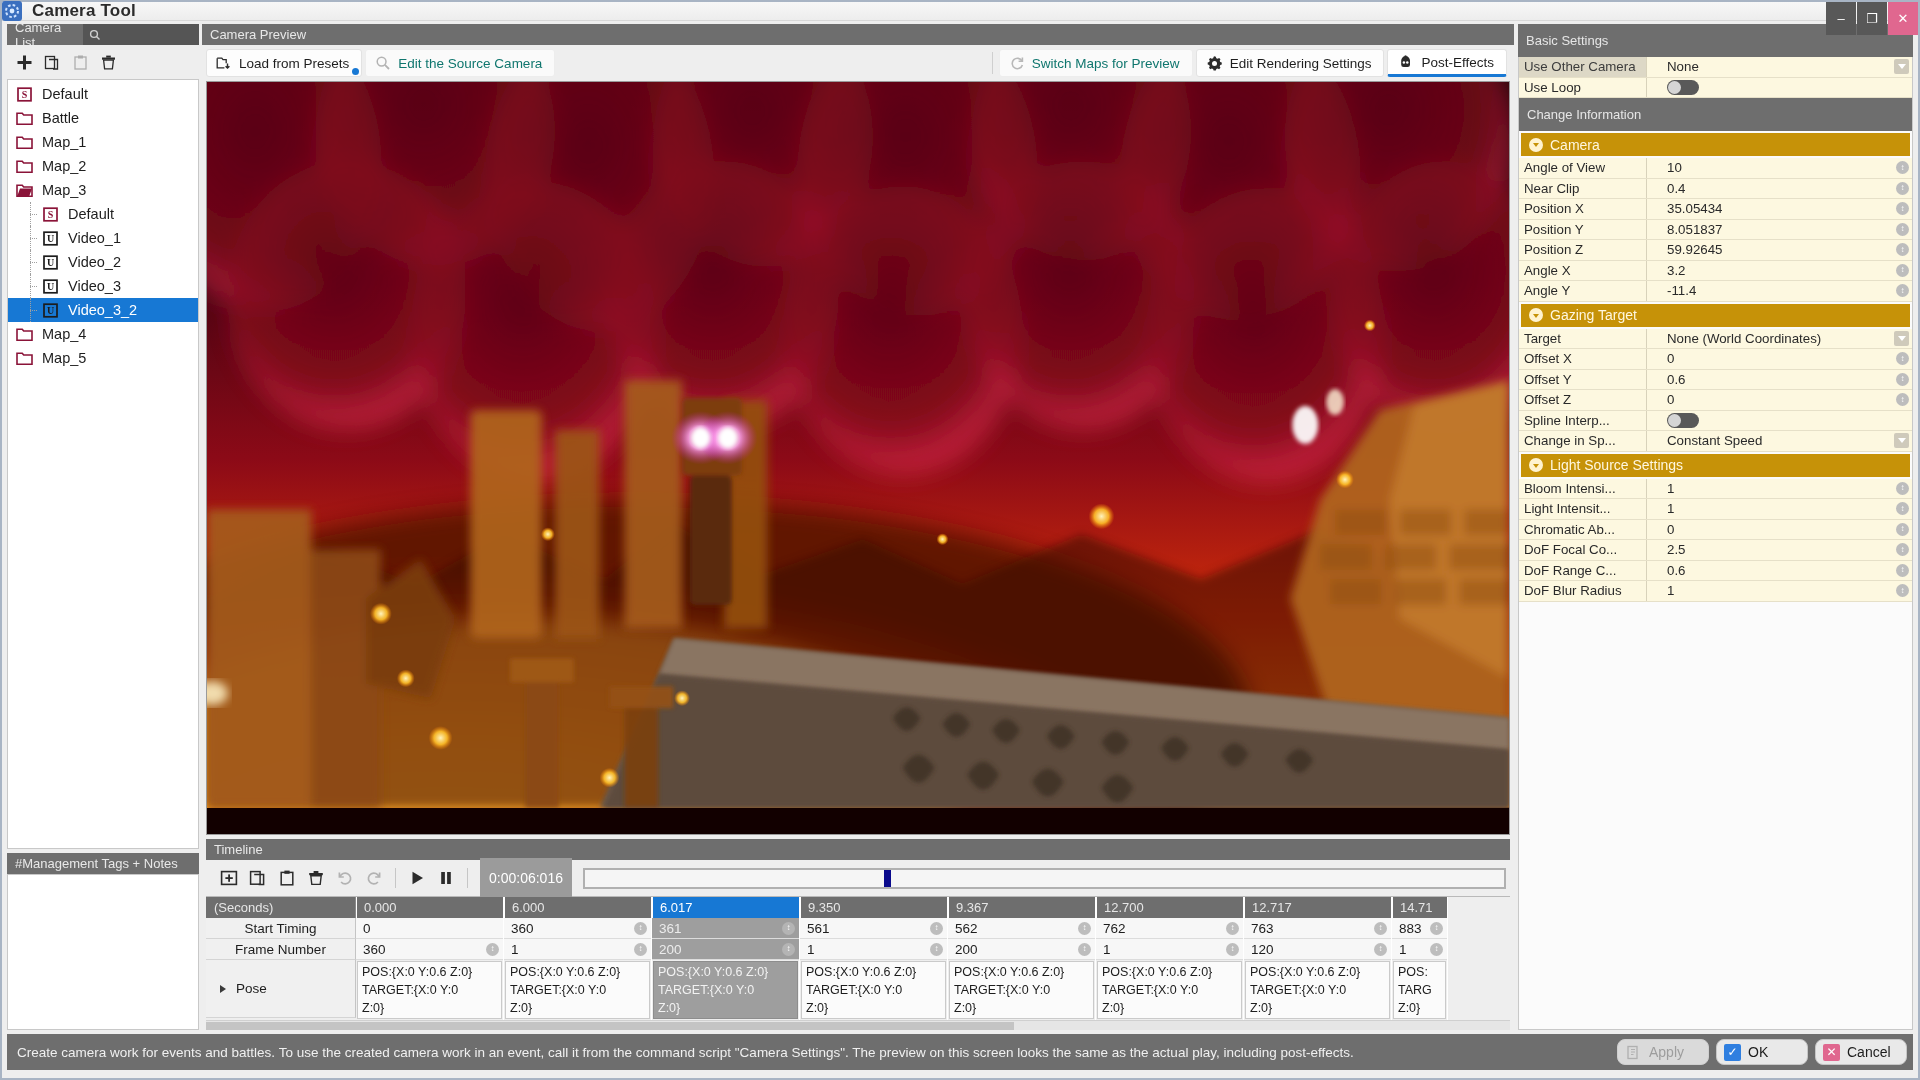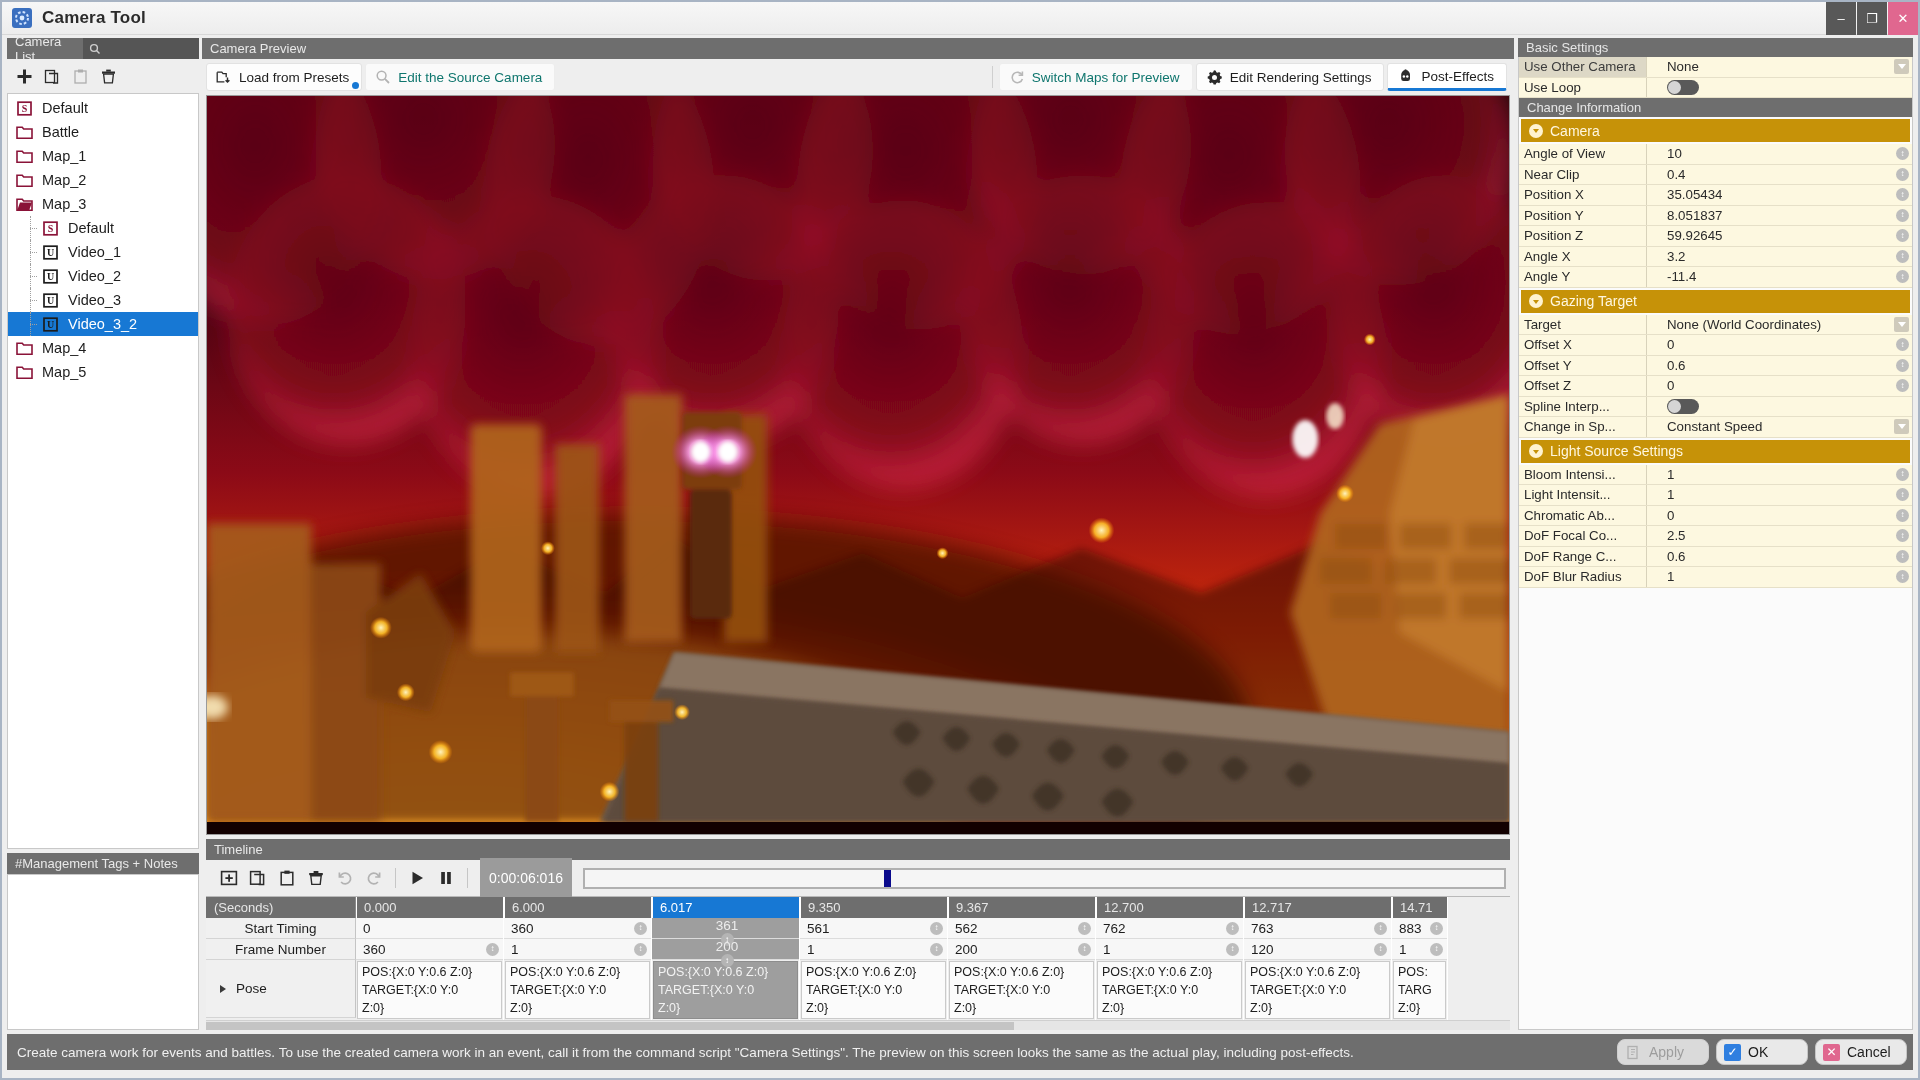--- a/index.html
+++ b/index.html
@@ -12,24 +12,23 @@
   body { position: relative; }
 
   
   #window-frame {
     position: absolute; inset: 0;
     background: #eeeeee;
     border: 2px solid #a8b4c4;
     display: flex; flex-direction: column;
   }
   #titlebar {
-    height: 33px; flex: none;
+    height: 19px; flex: none;
     background: linear-gradient(to bottom,#f7f7f7,#ededed);
     display: flex; align-items: center;
-    padding-left: 10px;
     border-bottom: 1px solid #d8d8d8;
     position: relative;
   }
   #app-icon {
     width: 20px; height: 20px; flex:none;
     border-radius: 3px;
     background: #3a6fbf;
     display:flex; align-items:center; justify-content:center;
     margin-right: 10px;
   }
@@ -185,38 +184,38 @@
     display:flex; align-items:center; padding-left:7px;
     border-left:1px solid #fff;
   }
   .kf-time.sel { background:#1778d4; color:#fff; }
   .kf-cell {
     height:21px; font-size:13.5px; color:#1d1d1d;
     display:flex; align-items:center; justify-content:space-between;
     padding-left:7px; padding-right:4px;
     background:#f7f7f7; border-bottom:1px solid #dcdcdc;
   }
-  .kf-cell.sel { background:#9e9e9e; color:#ececec;flex-direction:column; }
+  .kf-cell.sel { background:#9e9e9e; color:#ececec; }
   .spin { width:13px;height:13px;border-radius:50%;background:#bdbdbd;color:#fff;
           display:flex;align-items:center;justify-content:center;font-size:8px;line-height:1;flex:none; }
   .kf-cell.sel .spin { background:#b4b4b4; }
   .kf-pose {
     height:58px; background:#fbfbfb; border:1px solid #cacaca; margin:1px;
     font-size:12.5px; line-height:1.42; color:#1d1d1d; padding:2px 4px;
     overflow:hidden;
   }
   .kf-pose.sel { background:#9e9e9e; color:#f2f2f2; border-color:#8d8d8d; }
   #kf-scroll { height:10px; background:#e6e6e6; border-top:1px solid #d0d0d0; position:relative; }
   #kf-scroll-thumb { position:absolute; left:0; top:1px; height:8px; width:62%; background:#c4c4c4; }
 
   
   #right-col { width: 404px; flex:none; padding: 3px 5px 0 4px; display:flex; flex-direction:column; }
   #right-panel { flex:1; min-height:0; background:#fbfbfb; border:1px solid #c8c8c8; border-top:none; overflow:hidden; }
   .grp-header {
-    height:19px; background:#6e6e6e; color:#e6e6e6; font-size:13px;
+    height:33px; background:#6e6e6e; color:#e6e6e6; font-size:13px;
     display:flex; align-items:center; padding-left:8px;
   }
   .cat-header {
     height:23px; background:#c69208; color:#fff7df; font-size:14px;
     display:flex; align-items:center; gap:7px; padding-left:8px;
     margin: 2px 2px;
   }
   .cat-chev { width:14px;height:14px;border-radius:50%;background:#fff3d0;
               display:flex;align-items:center;justify-content:center; flex:none; }
   .cat-chev i { display:block; width:0;height:0;border-top:4px solid #c69208;

